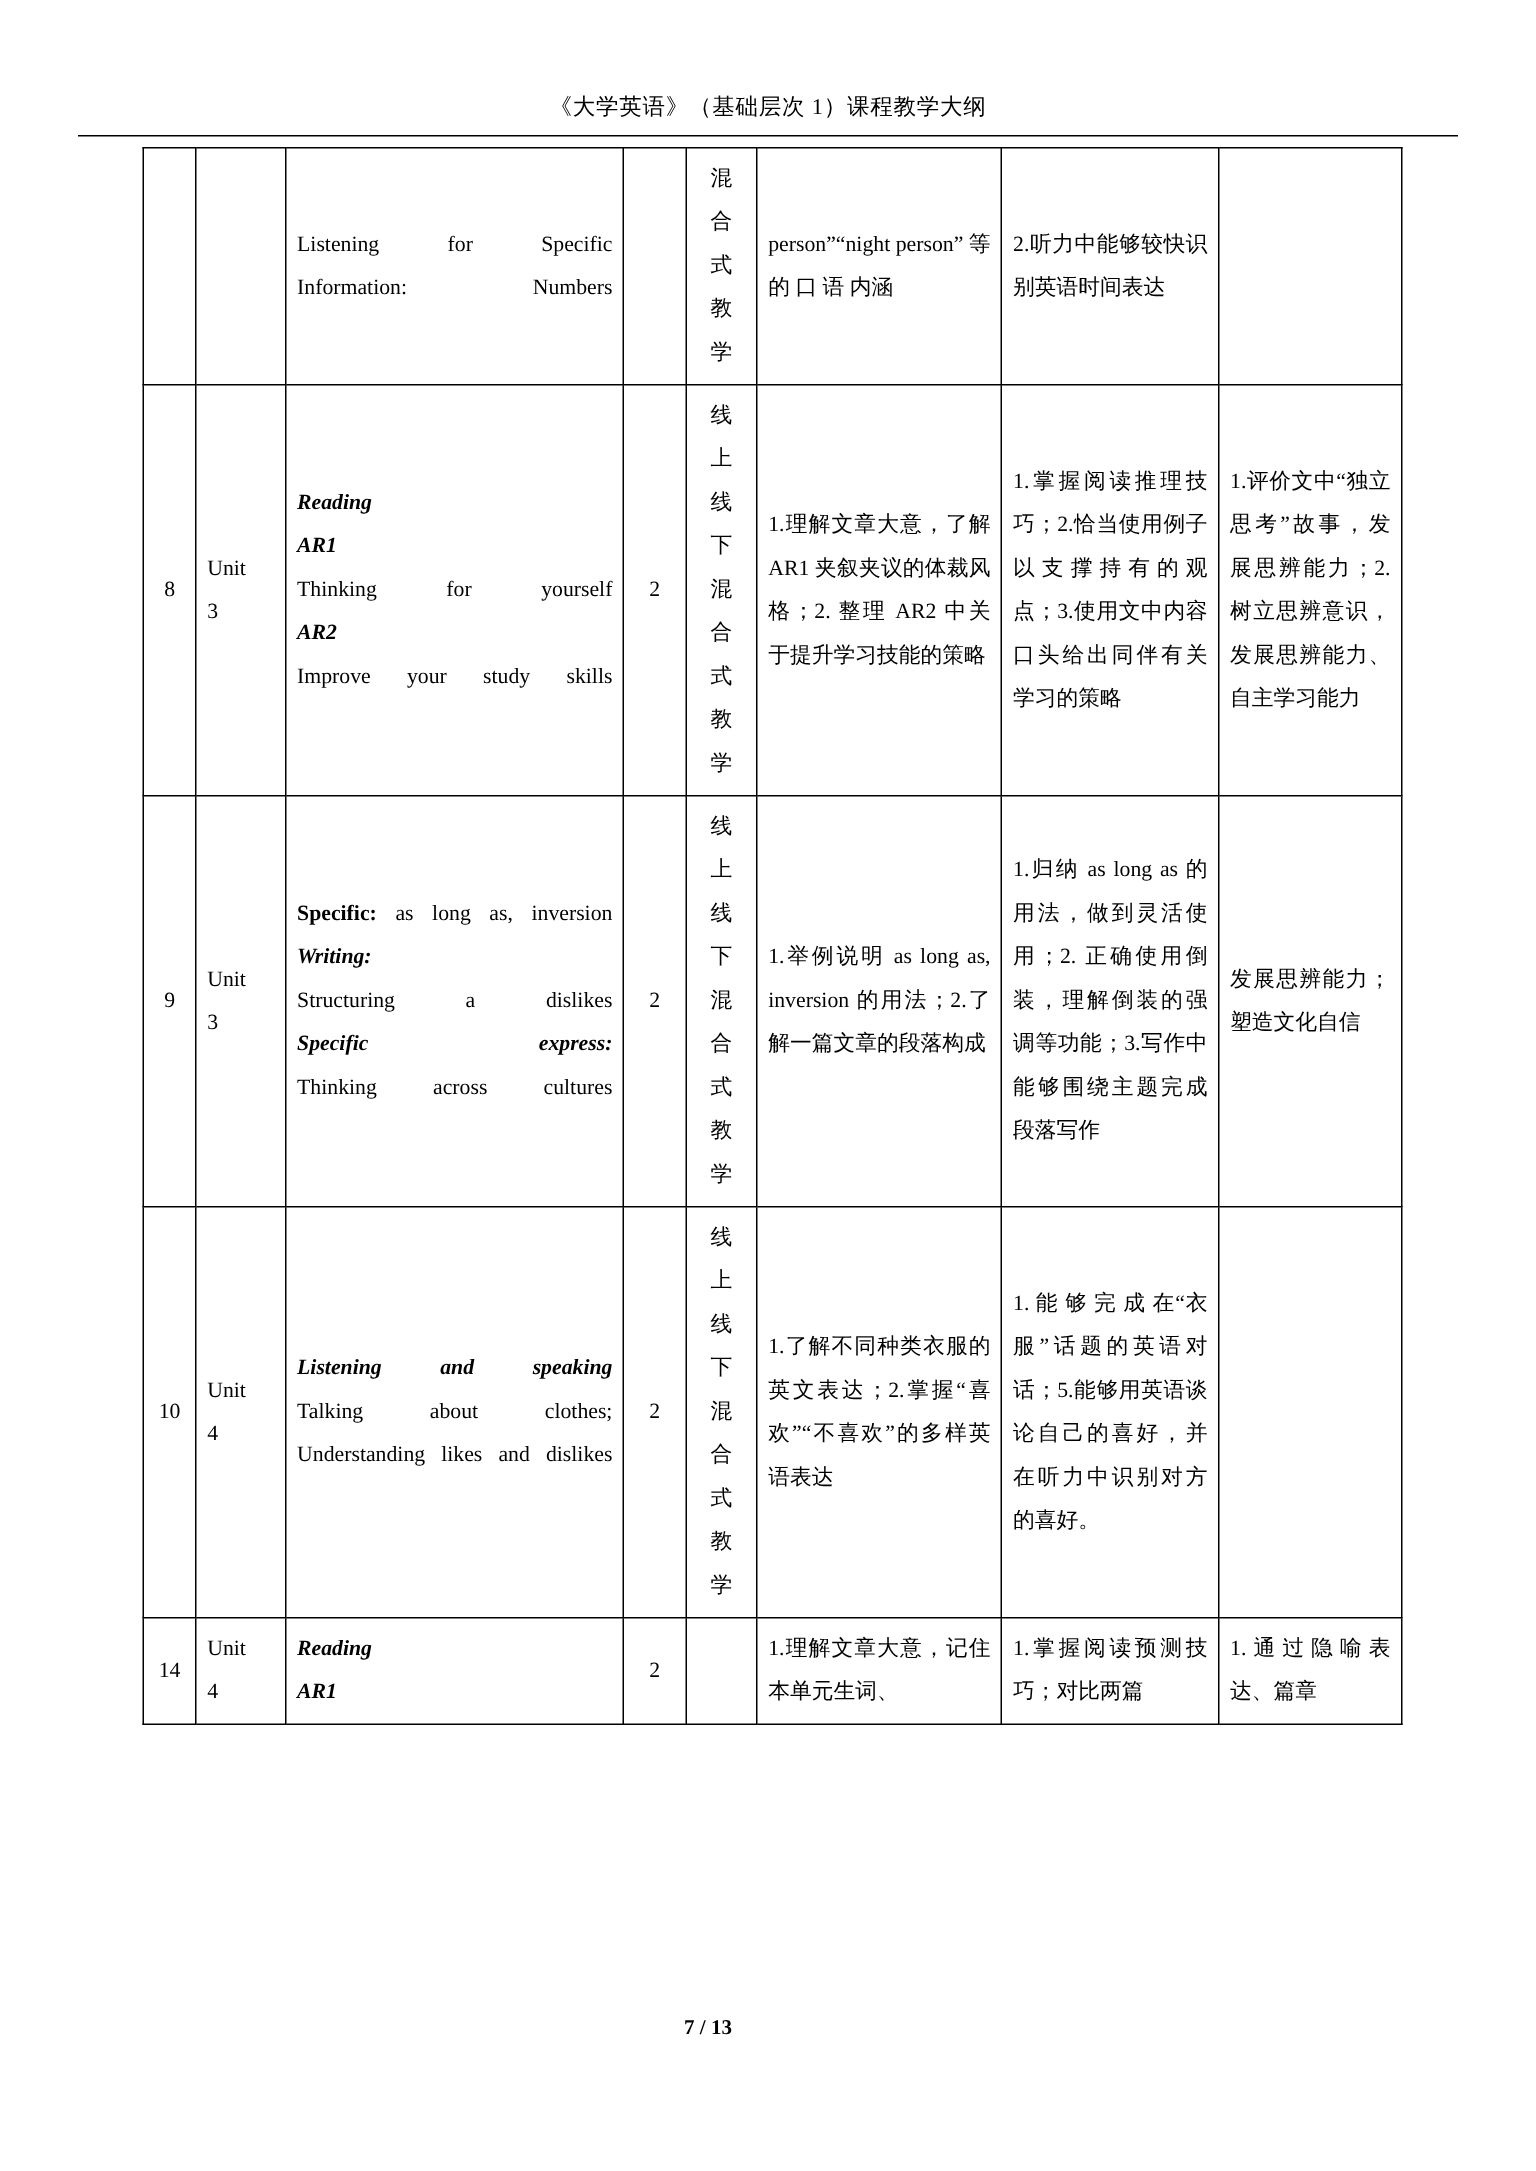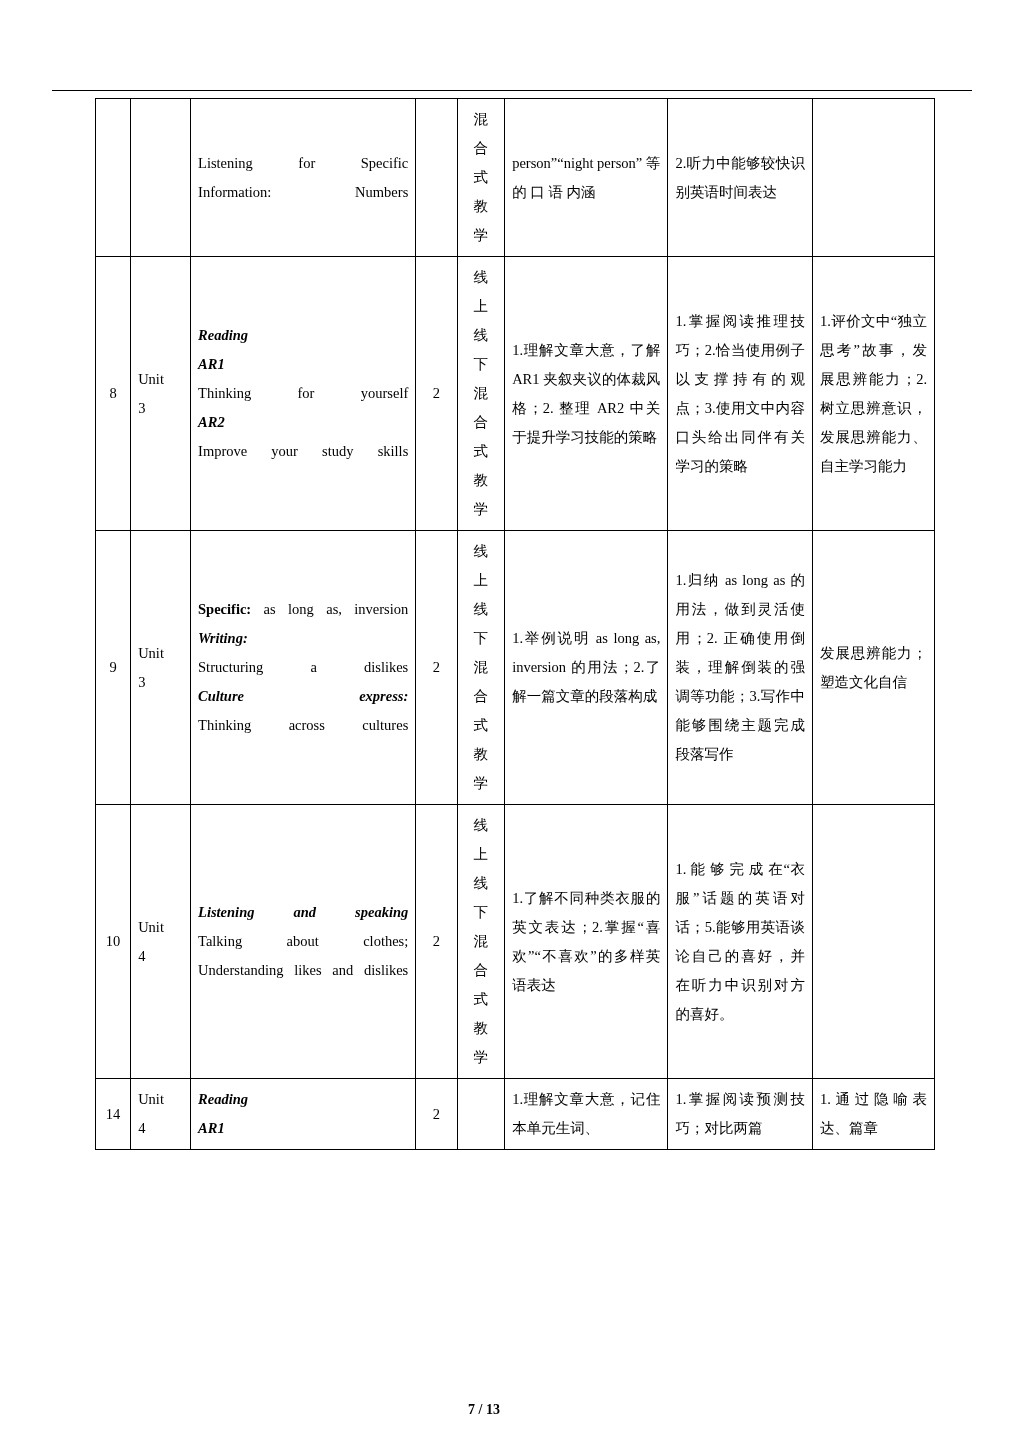--- a/index.html
+++ b/index.html
@@ -33,28 +33,27 @@
   }
   .header-rule {
     position: absolute;
     top: 90px;
     left: 52px;
     width: 920px;
     border-top: 1px solid #000;
   }
   .footer {
     position: absolute;
-    top: 1402px;
+    top: 1345px;
     left: 0;
     width: 944px;
     text-align: center;
     font-size: 14px;
     font-weight: bold;
     font-family: "Liberation Serif", serif;
-    padding-left: 12px;
   }
   table.syllabus {
     position: absolute;
     top: 98px;
     left: 95px;
     width: 840px;
     border-collapse: collapse;
     table-layout: fixed;
   }
   table.syllabus td {
@@ -85,20 +84,21 @@
     text-align: justify;
     text-justify: inter-ideograph;
   }
   .row-top td { vertical-align: top; }
 </style>
 </head>
 <body>
 
 <div class="page">
 
+  <div class="header">《大学英语》（基础层次 1）课程教学大纲</div>
   <div class="header-rule"></div>
 
   <table class="syllabus">
     <colgroup>
       <col style="width:34px">
         <col style="width:58px">
         <col style="width:218px">
       <col style="width:40px">
         <col style="width:46px">
         <col style="width:158px">
@@ -160,21 +160,21 @@
       <tr>
         <td class="c-num">9</td>
         <td class="c-unit">
           <span class="content-line">Unit</span>
           <span class="content-line">3</span>
         </td>
         <td class="c-content">
           <span class="content-line"><b>Specific:</b> as long as, inversion</span>
           <span class="content-line b">Writing:</span>
           <span class="content-line">Structuring a dislikes</span>
-          <span class="content-line b">Culture express:</span>
+          <span class="content-line b">Specific express:</span>
           <span class="content-line">Thinking across cultures</span>
         </td>
         <td class="c-hours">2</td>
         <td class="c-mode cn">
             <span class="mode-v">线</span>
             <span class="mode-v">上</span>
             <span class="mode-v">线</span>
             <span class="mode-v">下</span>
             <span class="mode-v">混</span>
             <span class="mode-v">合</span>

